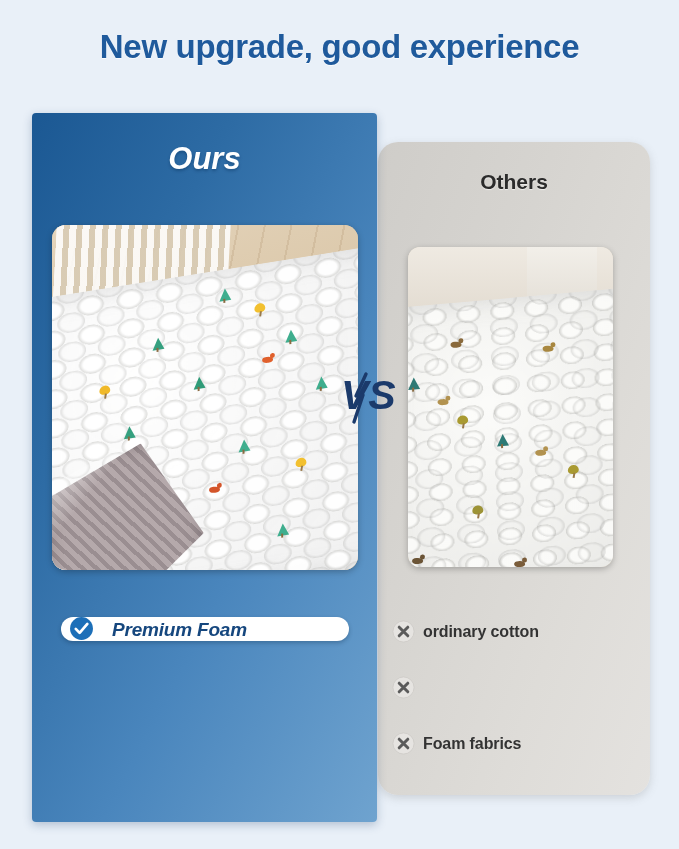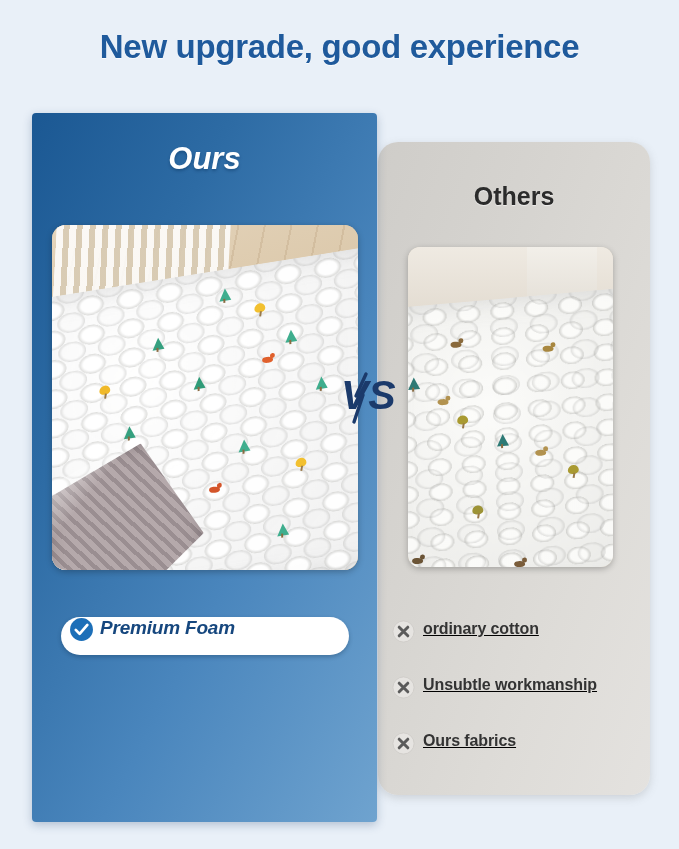--- a/index.html
+++ b/index.html
@@ -68,24 +68,23 @@
 
   .heading-ours {
     top: 28px;
     font-size: 31px;
     color: #ffffff;
     text-shadow: 0 2px 3px rgba(0,40,80,0.35);
   }
 
   .heading-others {
     top: 28px;
-    font-size: 25px;
+    font-size: 21px;
     color: #2b2b2b;
     text-shadow: 0 1px 1px rgba(255,255,255,0.6);
-    margin-top: 12px;
   }
 
   
   .photo {
     position: absolute;
     border-radius: 14px;
     overflow: hidden;
     box-shadow: 0 2px 6px rgba(0,0,0,0.25);
   }
 
@@ -298,28 +297,29 @@
     width: 66px;
     height: 62px;
     z-index: 6;
   }
 
   
   .pill {
     position: absolute;
     left: 29px;
     width: 288px;
-    height: 38px;
+    height: 24px;
     background: #ffffff;
     border-radius: 19px;
     box-shadow: 0 2px 4px rgba(10,40,70,0.3);
     display: flex;
-    align-items: flex-start;
+    align-items: flex-end;
     padding-left: 8px;
     box-sizing: border-box;
+    gap: 12px;
   }
   .pill-1 { top: 504px; }
   .pill-2 { top: 558px; }
   .pill-3 { top: 612px; }
 
   .check-icon {
     width: 25px;
     height: 25px;
     flex: 0 0 25px;
     margin-right: 6px;
@@ -330,21 +330,21 @@
     color: #16477e;
     white-space: nowrap;
     letter-spacing: -0.2px;
   }
 
   
   .con-row {
     position: absolute;
     left: 14px;
     display: flex;
-    text-decoration: underline;
+    align-items: center;
   }
   .con-1 { top: 478px; }
   .con-2 { top: 534px; }
   .con-3 { top: 590px; }
 
   .x-icon {
     width: 23px;
     height: 23px;
     flex: 0 0 23px;
     margin-right: 8px;
@@ -393,29 +393,28 @@
       <path d="M7.5 7.5 L16.5 16.5 M16.5 7.5 L7.5 16.5" stroke="#5b5b5b" stroke-width="3.1" stroke-linecap="round"></path>
     </svg>
     <span class="con-label">ordinary cotton</span>
   </div>
 
   <div class="con-row con-2">
     <svg class="x-icon" viewBox="0 0 24 24">
       <circle cx="12" cy="12" r="11" fill="#e6e4e1" stroke="#cdcbc7" stroke-width="0.8"></circle>
       <path d="M7.5 7.5 L16.5 16.5 M16.5 7.5 L7.5 16.5" stroke="#5b5b5b" stroke-width="3.1" stroke-linecap="round"></path>
     </svg>
-    <span class="con-label">Unsubtle workmanship</span>
   </div>
 
   <div class="con-row con-3">
     <svg class="x-icon" viewBox="0 0 24 24">
       <circle cx="12" cy="12" r="11" fill="#e6e4e1" stroke="#cdcbc7" stroke-width="0.8"></circle>
       <path d="M7.5 7.5 L16.5 16.5 M16.5 7.5 L7.5 16.5" stroke="#5b5b5b" stroke-width="3.1" stroke-linecap="round"></path>
     </svg>
-    <span class="con-label">Ours fabrics</span>
+    <span class="con-label">Foam fabrics</span>
   </div>
 </div>
 
 <div class="panel panel-ours">
 
   <div class="panel-heading heading-ours">Ours</div>
 
   <div class="photo photo-ours">
     <div class="floor"></div>
     <div class="curtain"></div>

